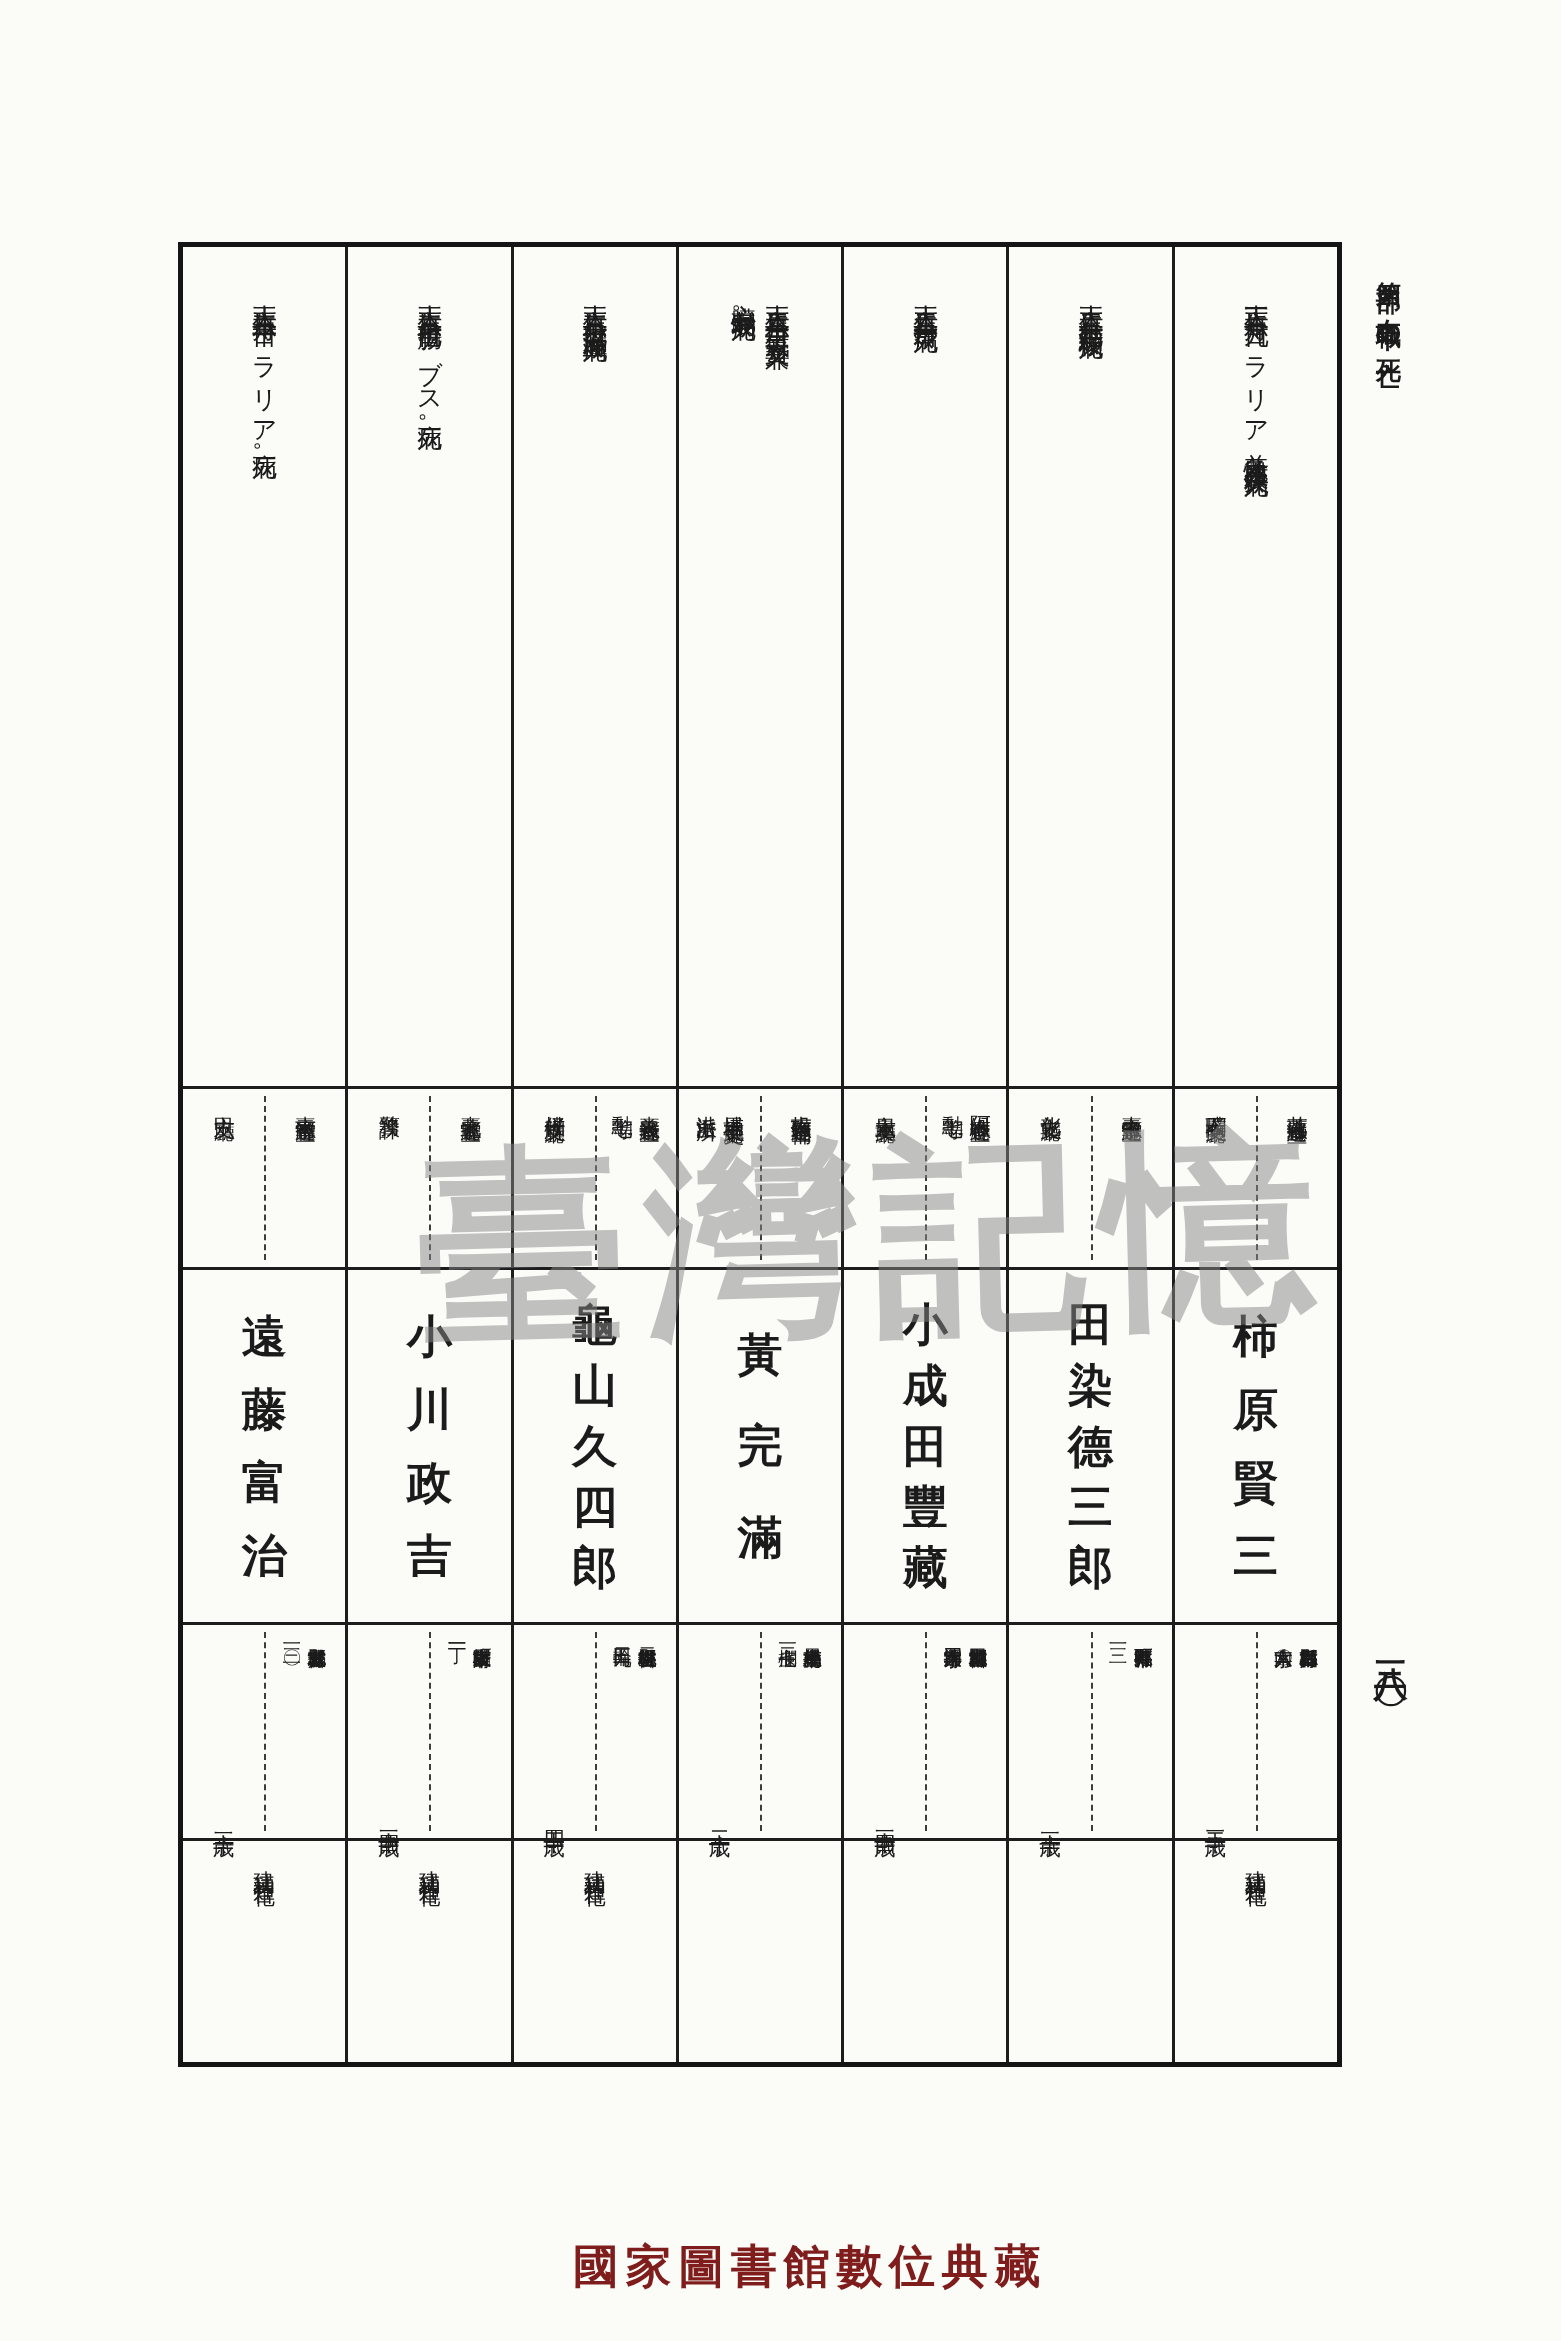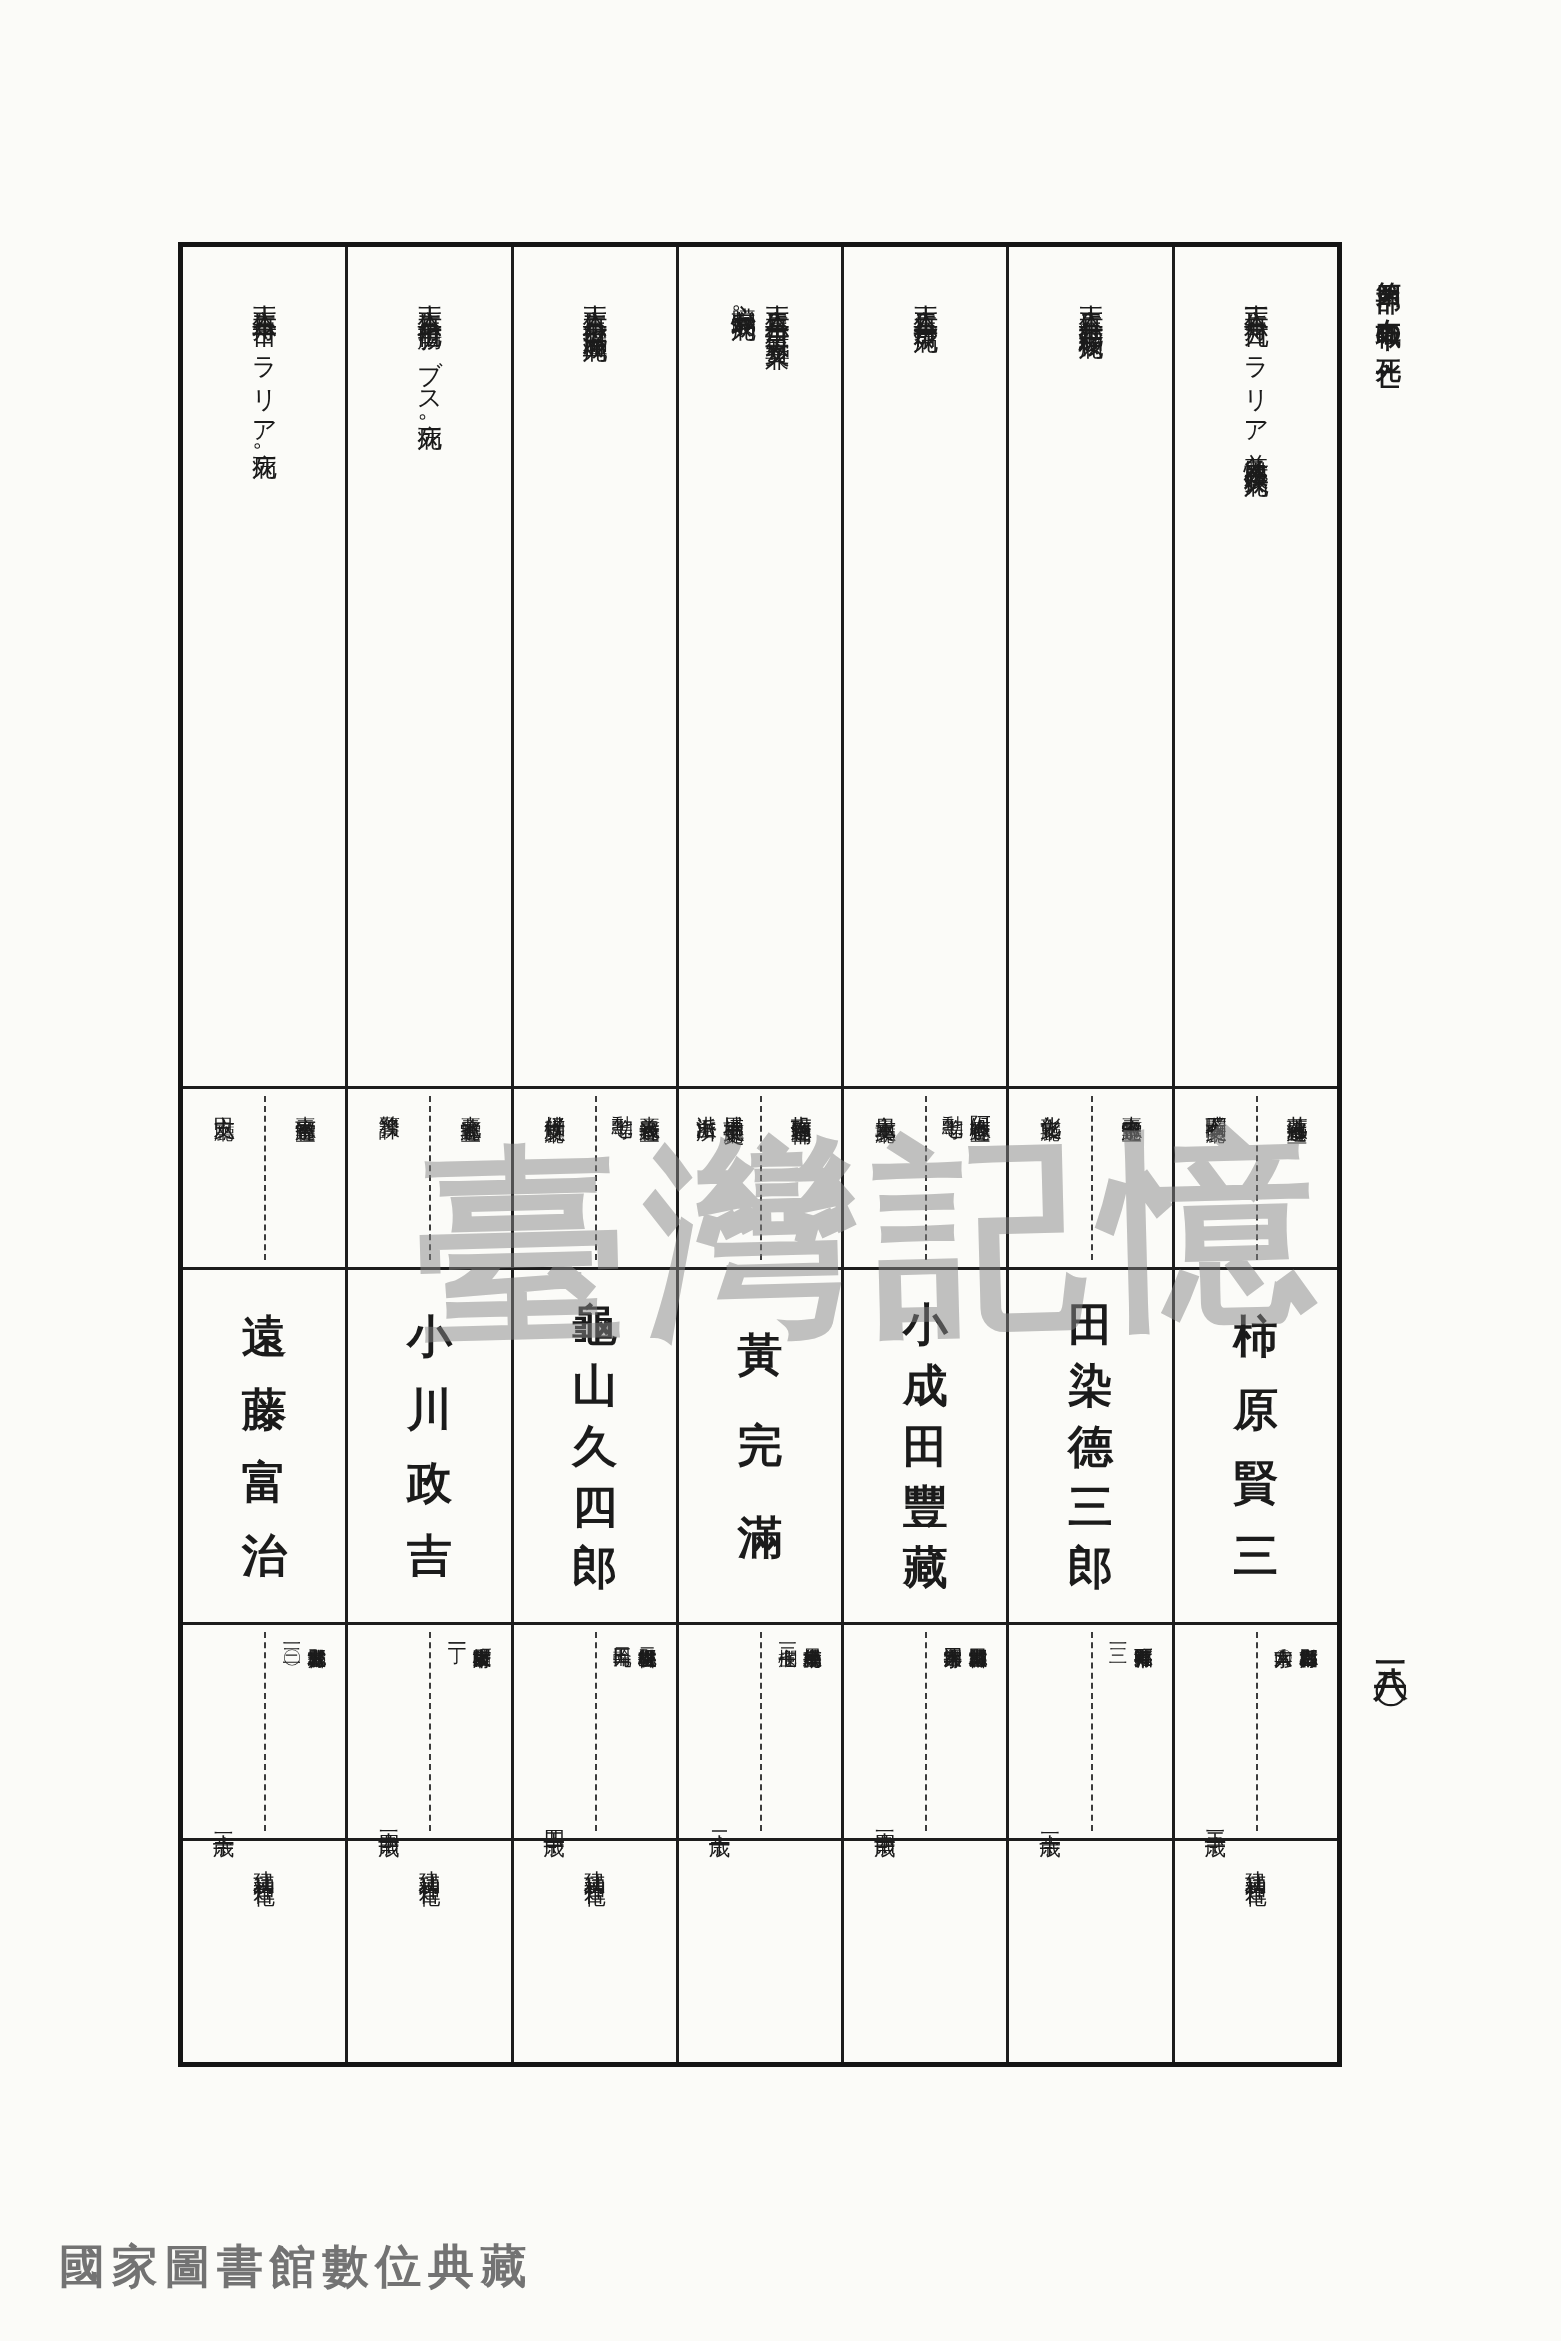--- a/index.html
+++ b/index.html
@@ -20,23 +20,23 @@
     font-size:25px;font-weight:600;letter-spacing:3px;
     white-space:pre;
   }
   .page-number{
     position:absolute;left:1368px;top:1634px;
     writing-mode:vertical-rl;
     font-size:34px;letter-spacing:7.4px;font-weight:600;
   }
   .page-footer{
     position:absolute;left:59px;right:0;top:2236px;
-    text-align:left;
+    text-align:center;
     font-family:"DejaVu Sans","Liberation Sans",sans-serif;
-    font-size:46px;font-weight:600;color:#737373;letter-spacing:6.7px;
+    font-size:46px;font-weight:600;color:#7f1d1d;letter-spacing:6.7px;
   }
 
   
   .wm-cjk{
     position:absolute;left:416px;top:1099px;
     font-size:210px;font-weight:bold;letter-spacing:19.3px;
     color:#878787;opacity:.5;
     transform:rotate(-1.5deg);
     pointer-events:none;white-space:nowrap;
   }

